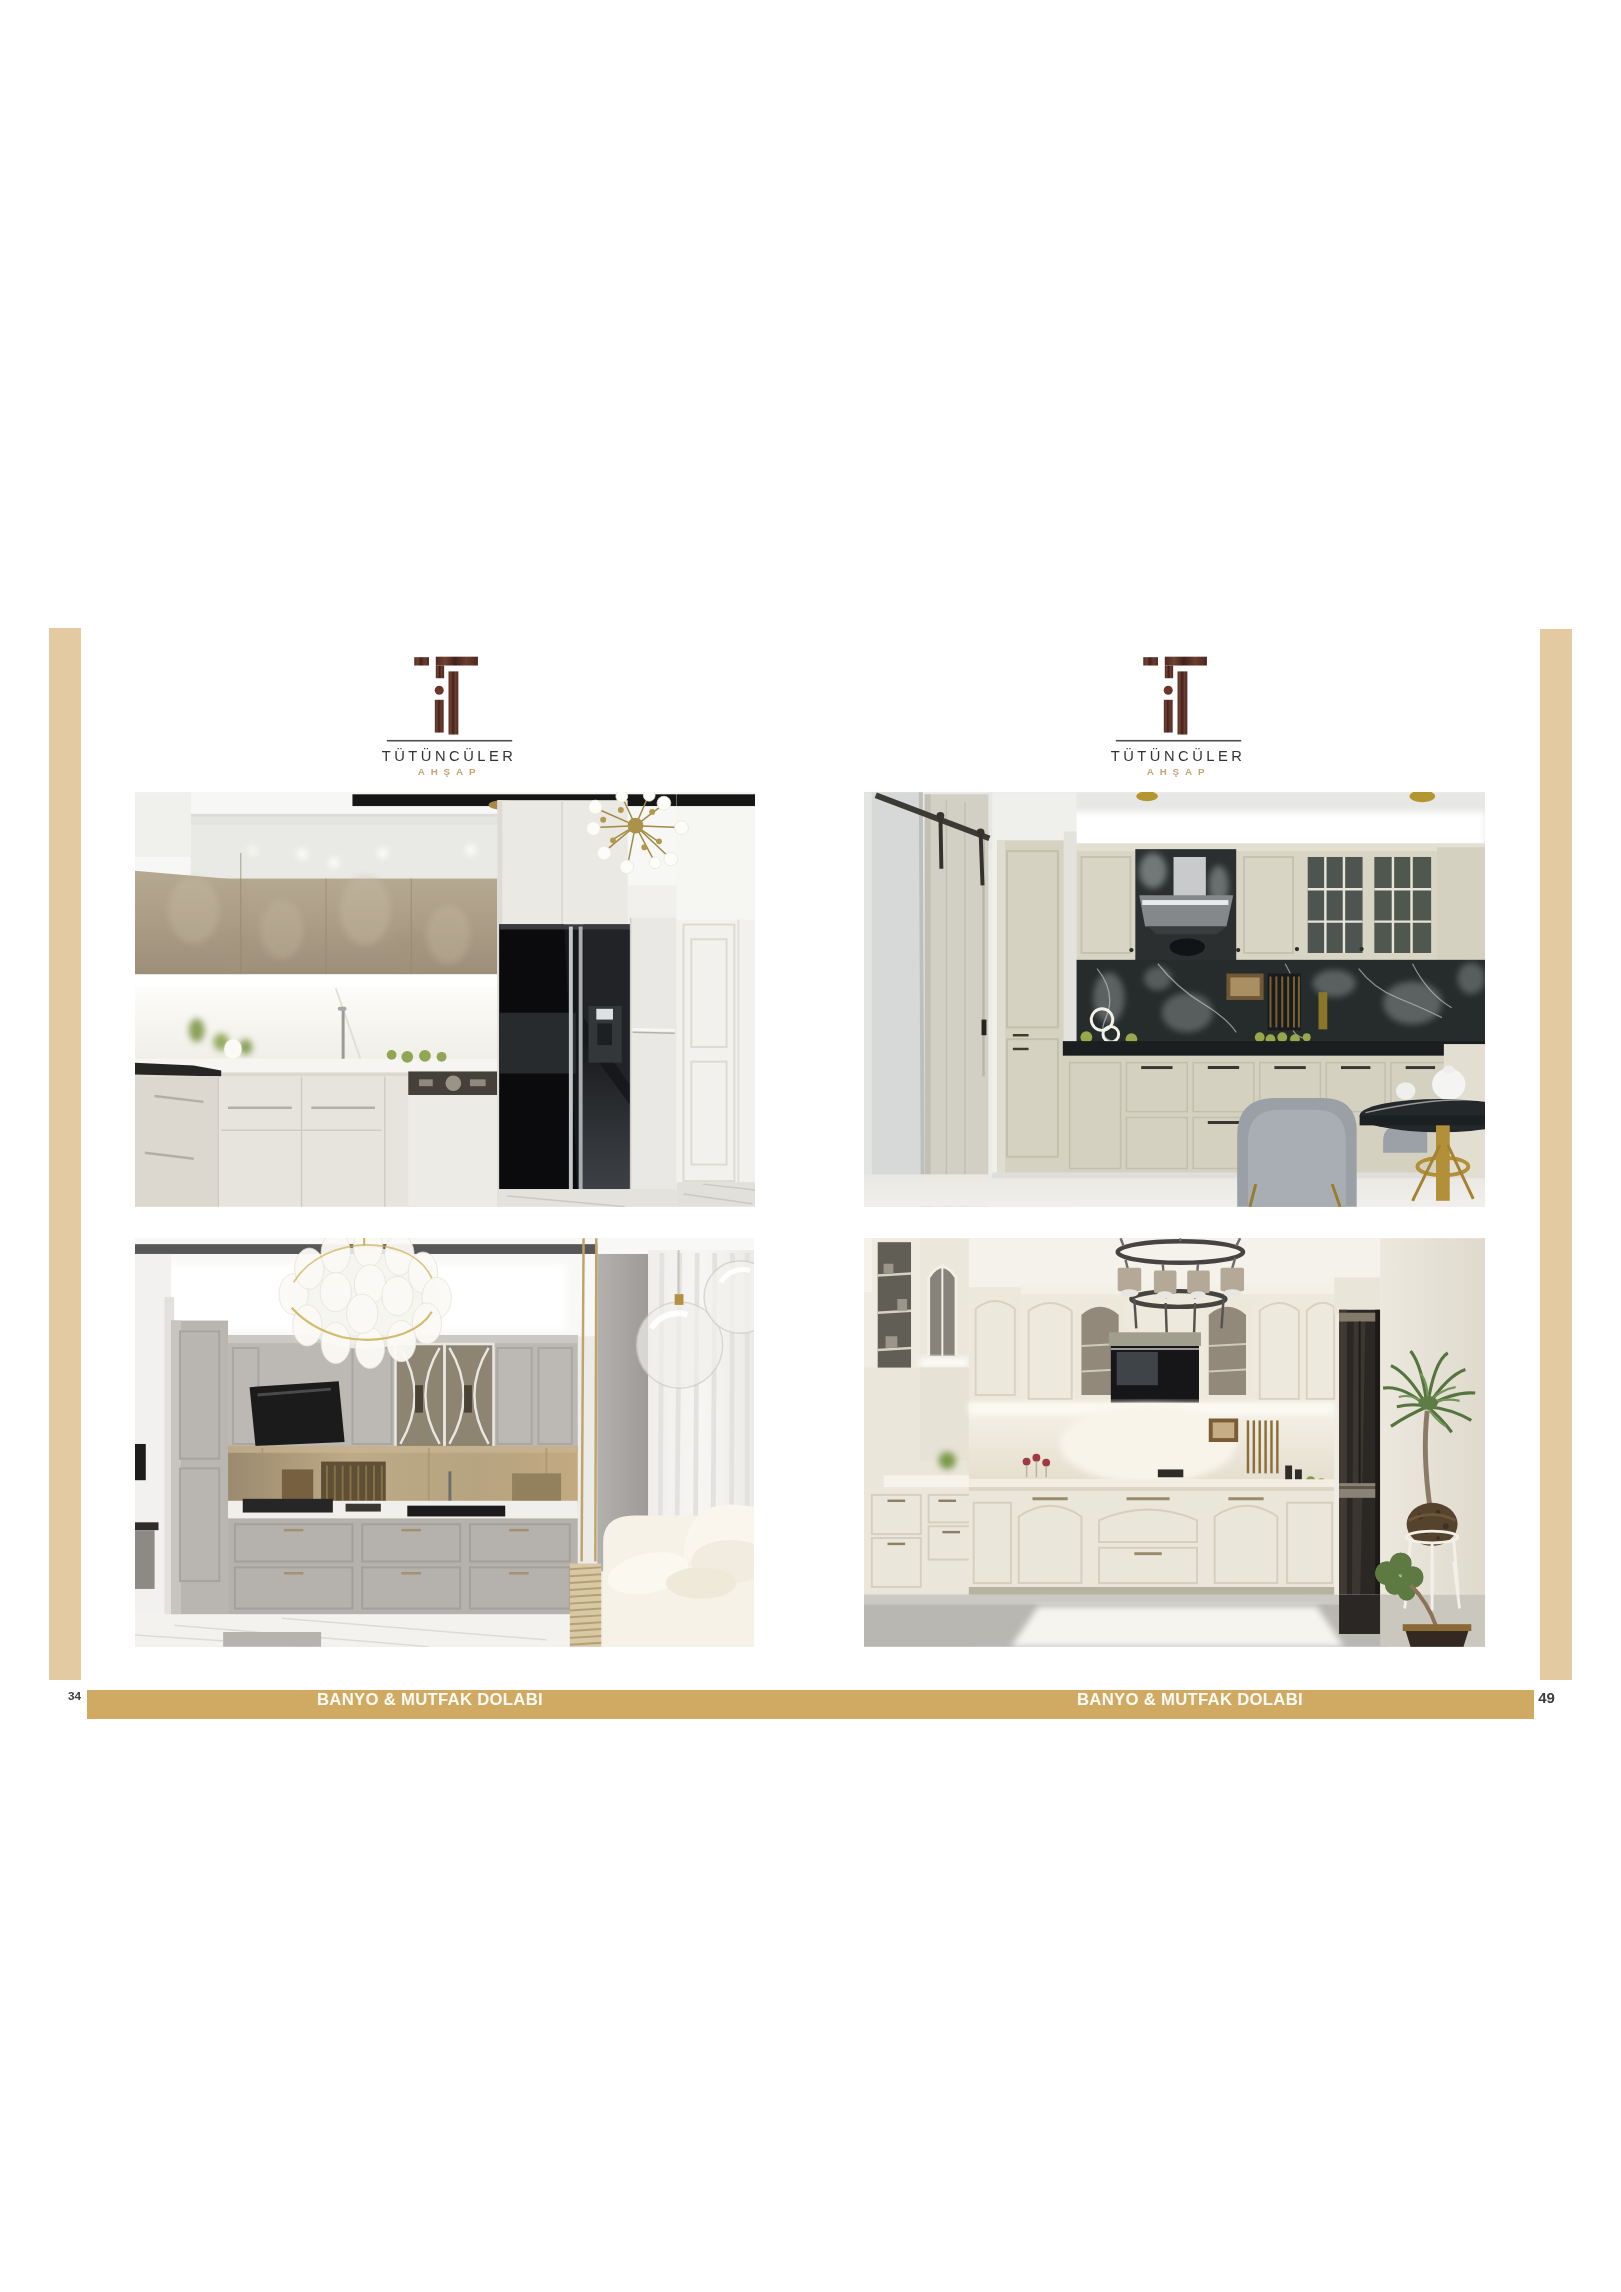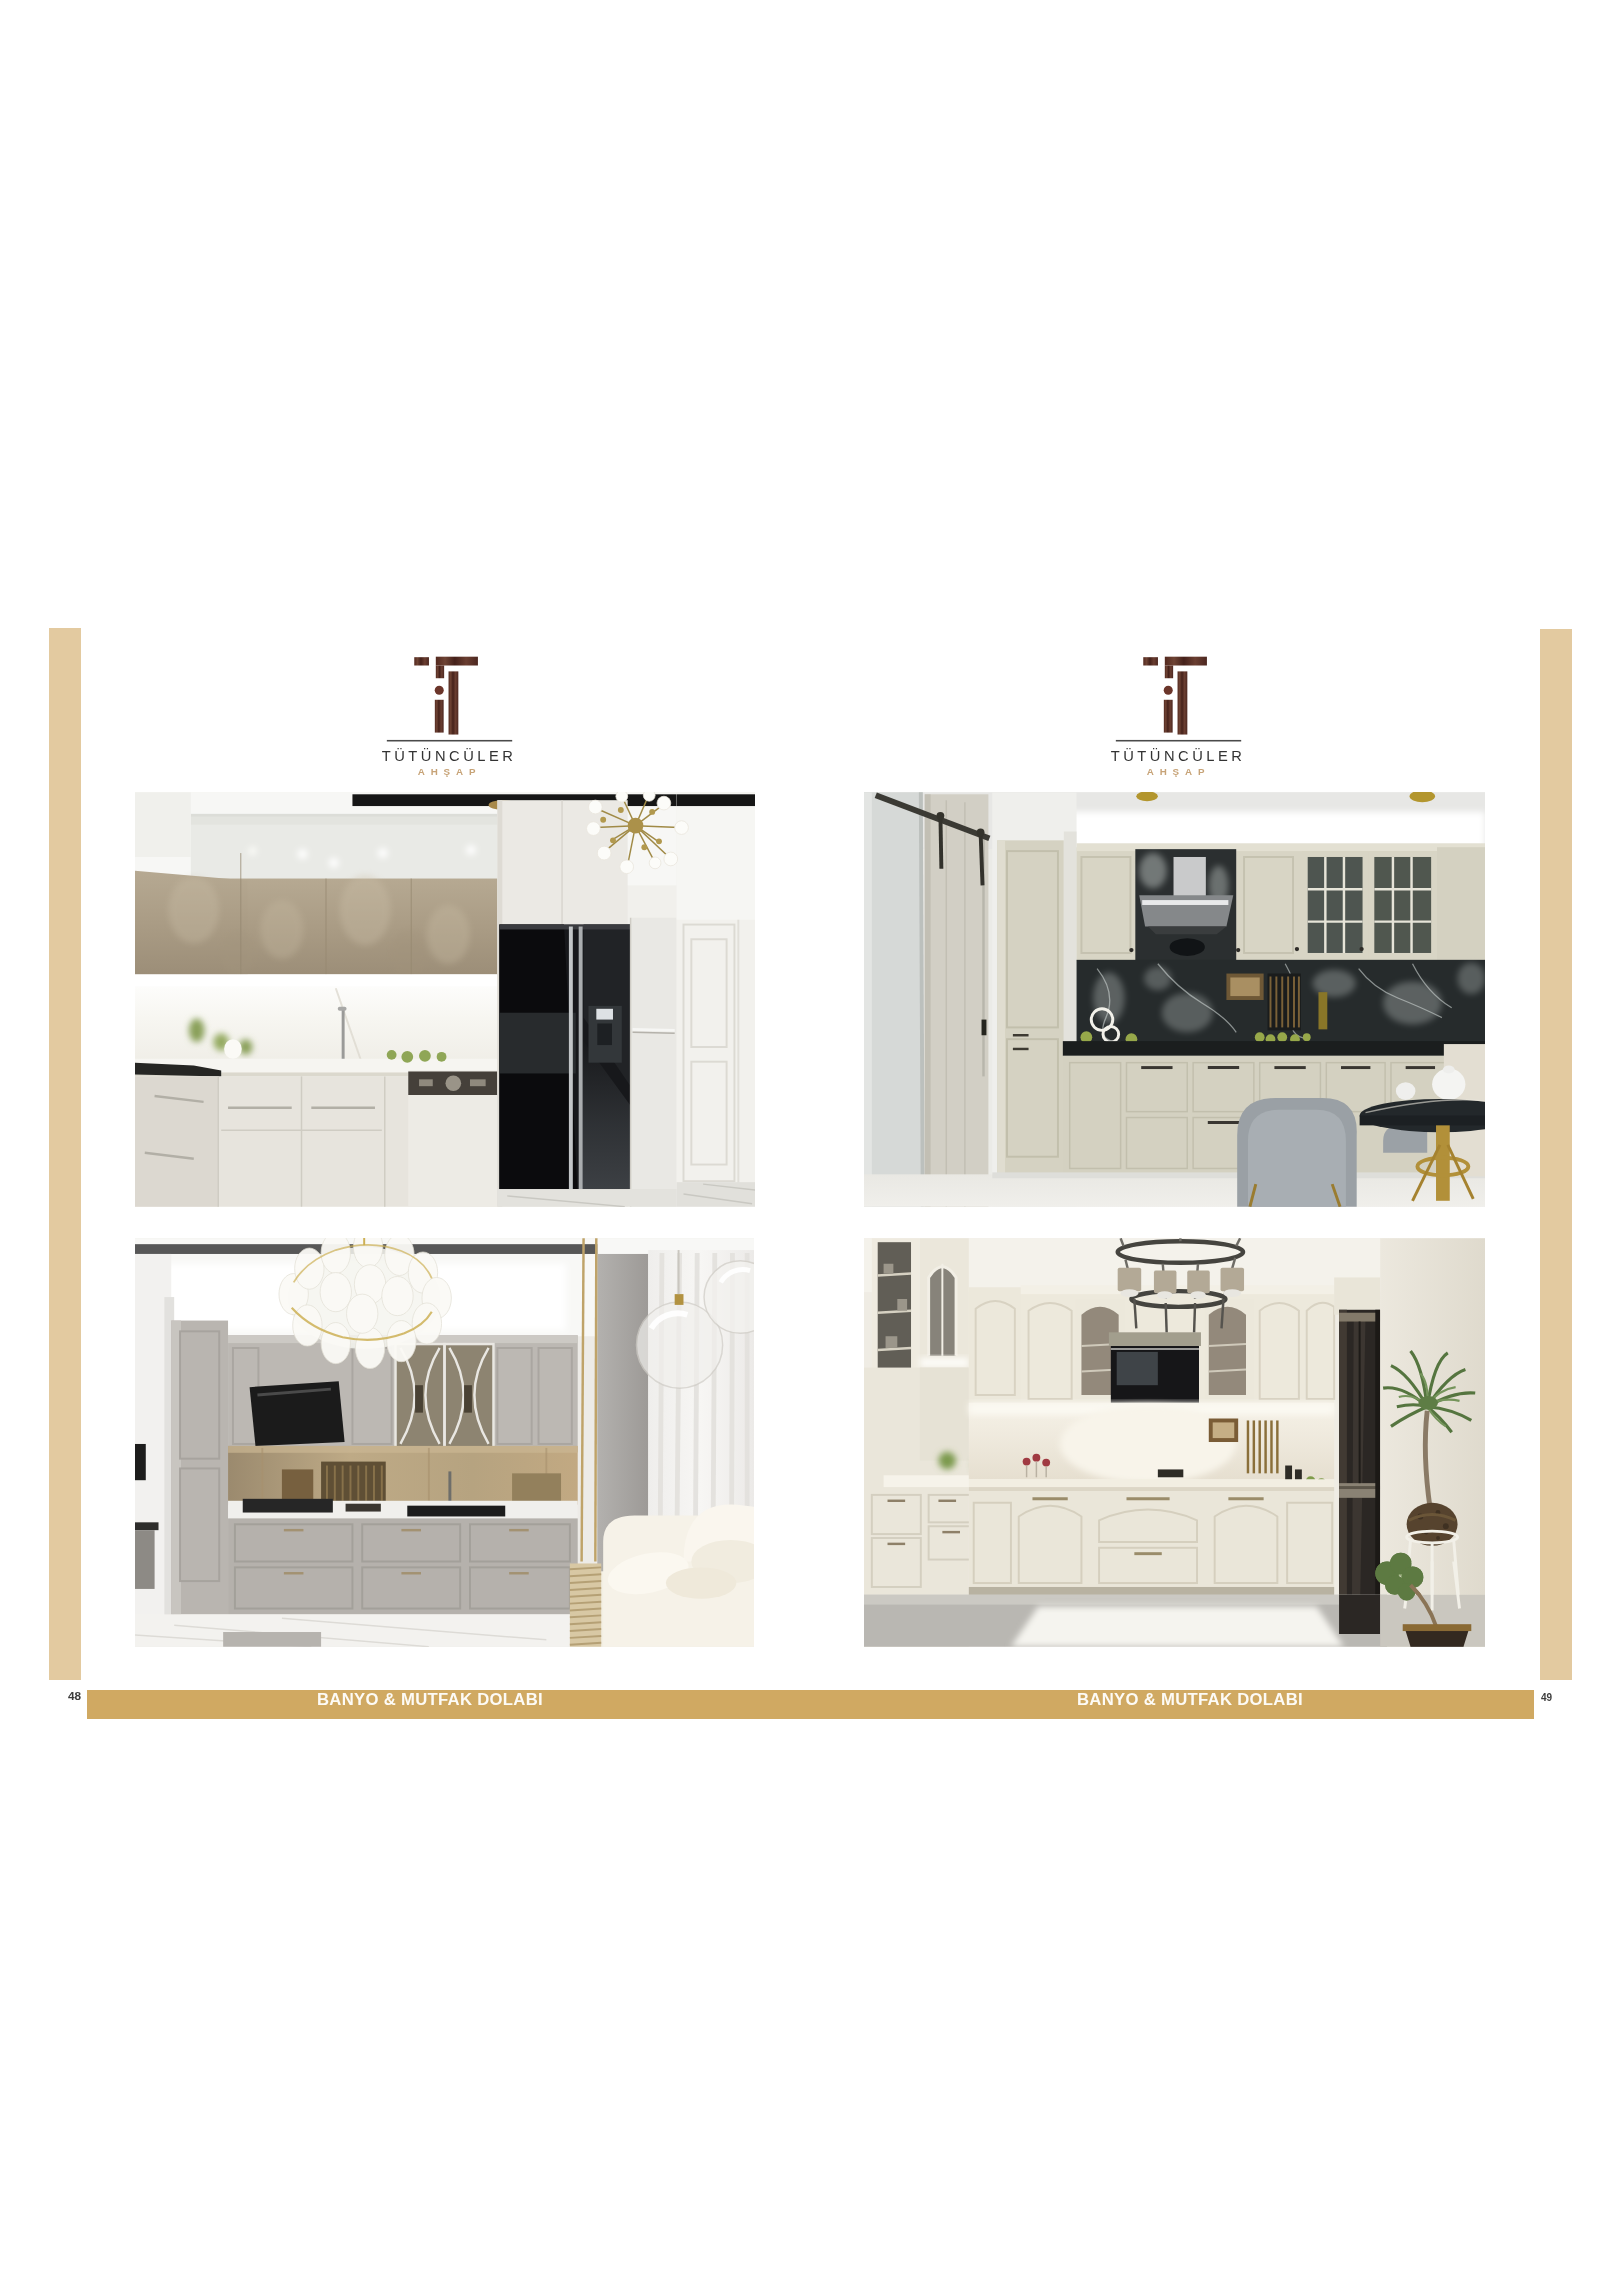--- a/index.html
+++ b/index.html
@@ -12,23 +12,23 @@
 <div class="abs" style="left:49px;top:628px;width:32px;height:1052px;background:#e3caa0;"></div>
 
 <div class="abs" style="left:1540px;top:629px;width:32px;height:1051px;background:#e3caa0;"></div>
 
 <div class="abs" style="left:87px;top:1690px;width:1447px;height:29px;background:#d0a962;"></div>
 
 <div class="abs" style="left:234px;top:1692px;width:392px;text-align:center;font-size:16.7px;line-height:16.7px;font-weight:bold;color:#fdfbf6;letter-spacing:0.3px;">BANYO &amp; MUTFAK DOLABI</div>
 
 <div class="abs" style="left:994px;top:1692px;width:392px;text-align:center;font-size:16.7px;line-height:16.7px;font-weight:bold;color:#fdfbf6;letter-spacing:0.3px;">BANYO &amp; MUTFAK DOLABI</div>
 
-<div class="abs" style="left:59px;top:1691px;width:31px;text-align:center;font-size:11.8px;line-height:11.8px;font-weight:bold;color:#3d3d3d;">48</div>
-
-<div class="abs" style="left:1531px;top:1692px;width:31px;text-align:center;font-size:10px;line-height:11.8px;font-weight:bold;color:#3d3d3d;">49</div>
+<div class="abs" style="left:59px;top:1691px;width:31px;text-align:center;font-size:11.8px;line-height:11.8px;font-weight:bold;color:#3d3d3d;">34</div>
+
+<div class="abs" style="left:1531px;top:1692px;width:31px;text-align:center;font-size:15px;line-height:11.8px;font-weight:bold;color:#3d3d3d;">49</div>
 
 <svg class="abs" style="left:372px;top:642px;" width="157" height="142" viewBox="0 0 160 145">
 <defs>
 <linearGradient id="wood" x1="0" y1="0" x2="1" y2="0">
 <stop offset="0" stop-color="#53291f"></stop>
         <stop offset="0.22" stop-color="#6e4334"></stop>
         <stop offset="0.45" stop-color="#45211a"></stop>
         <stop offset="0.72" stop-color="#6a3e31"></stop>
         <stop offset="1" stop-color="#4c2720"></stop>
 </linearGradient>

